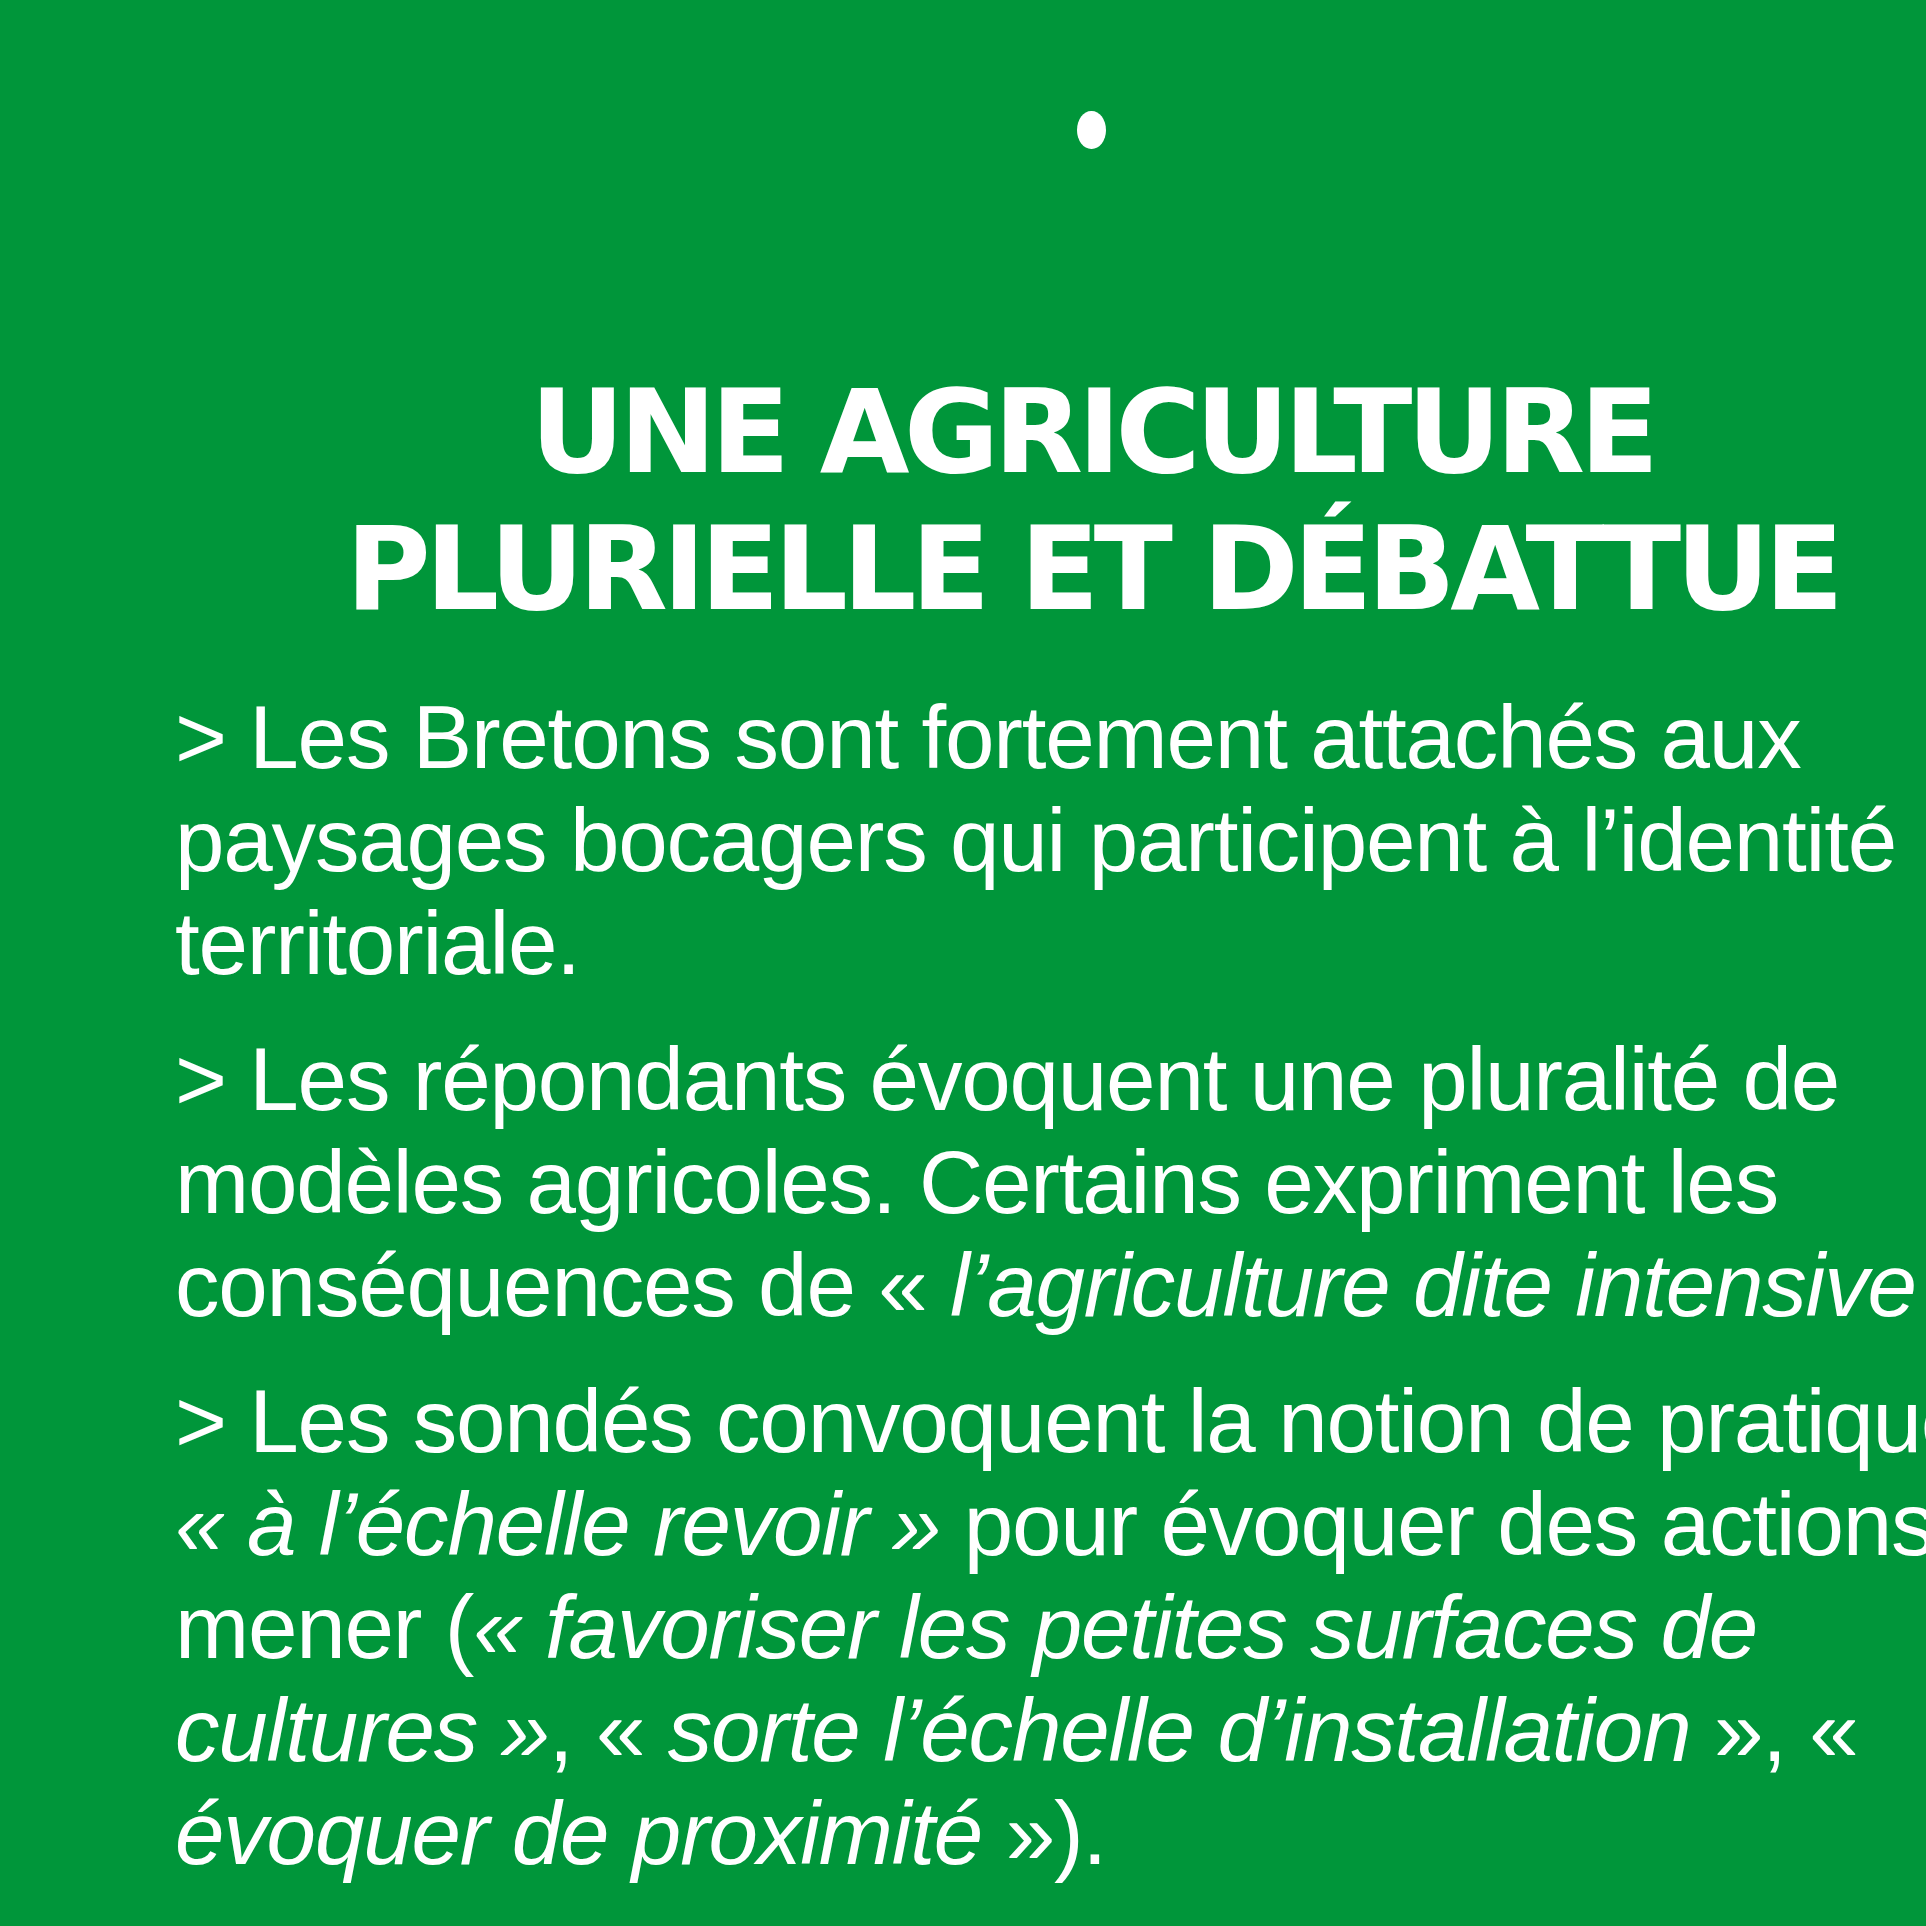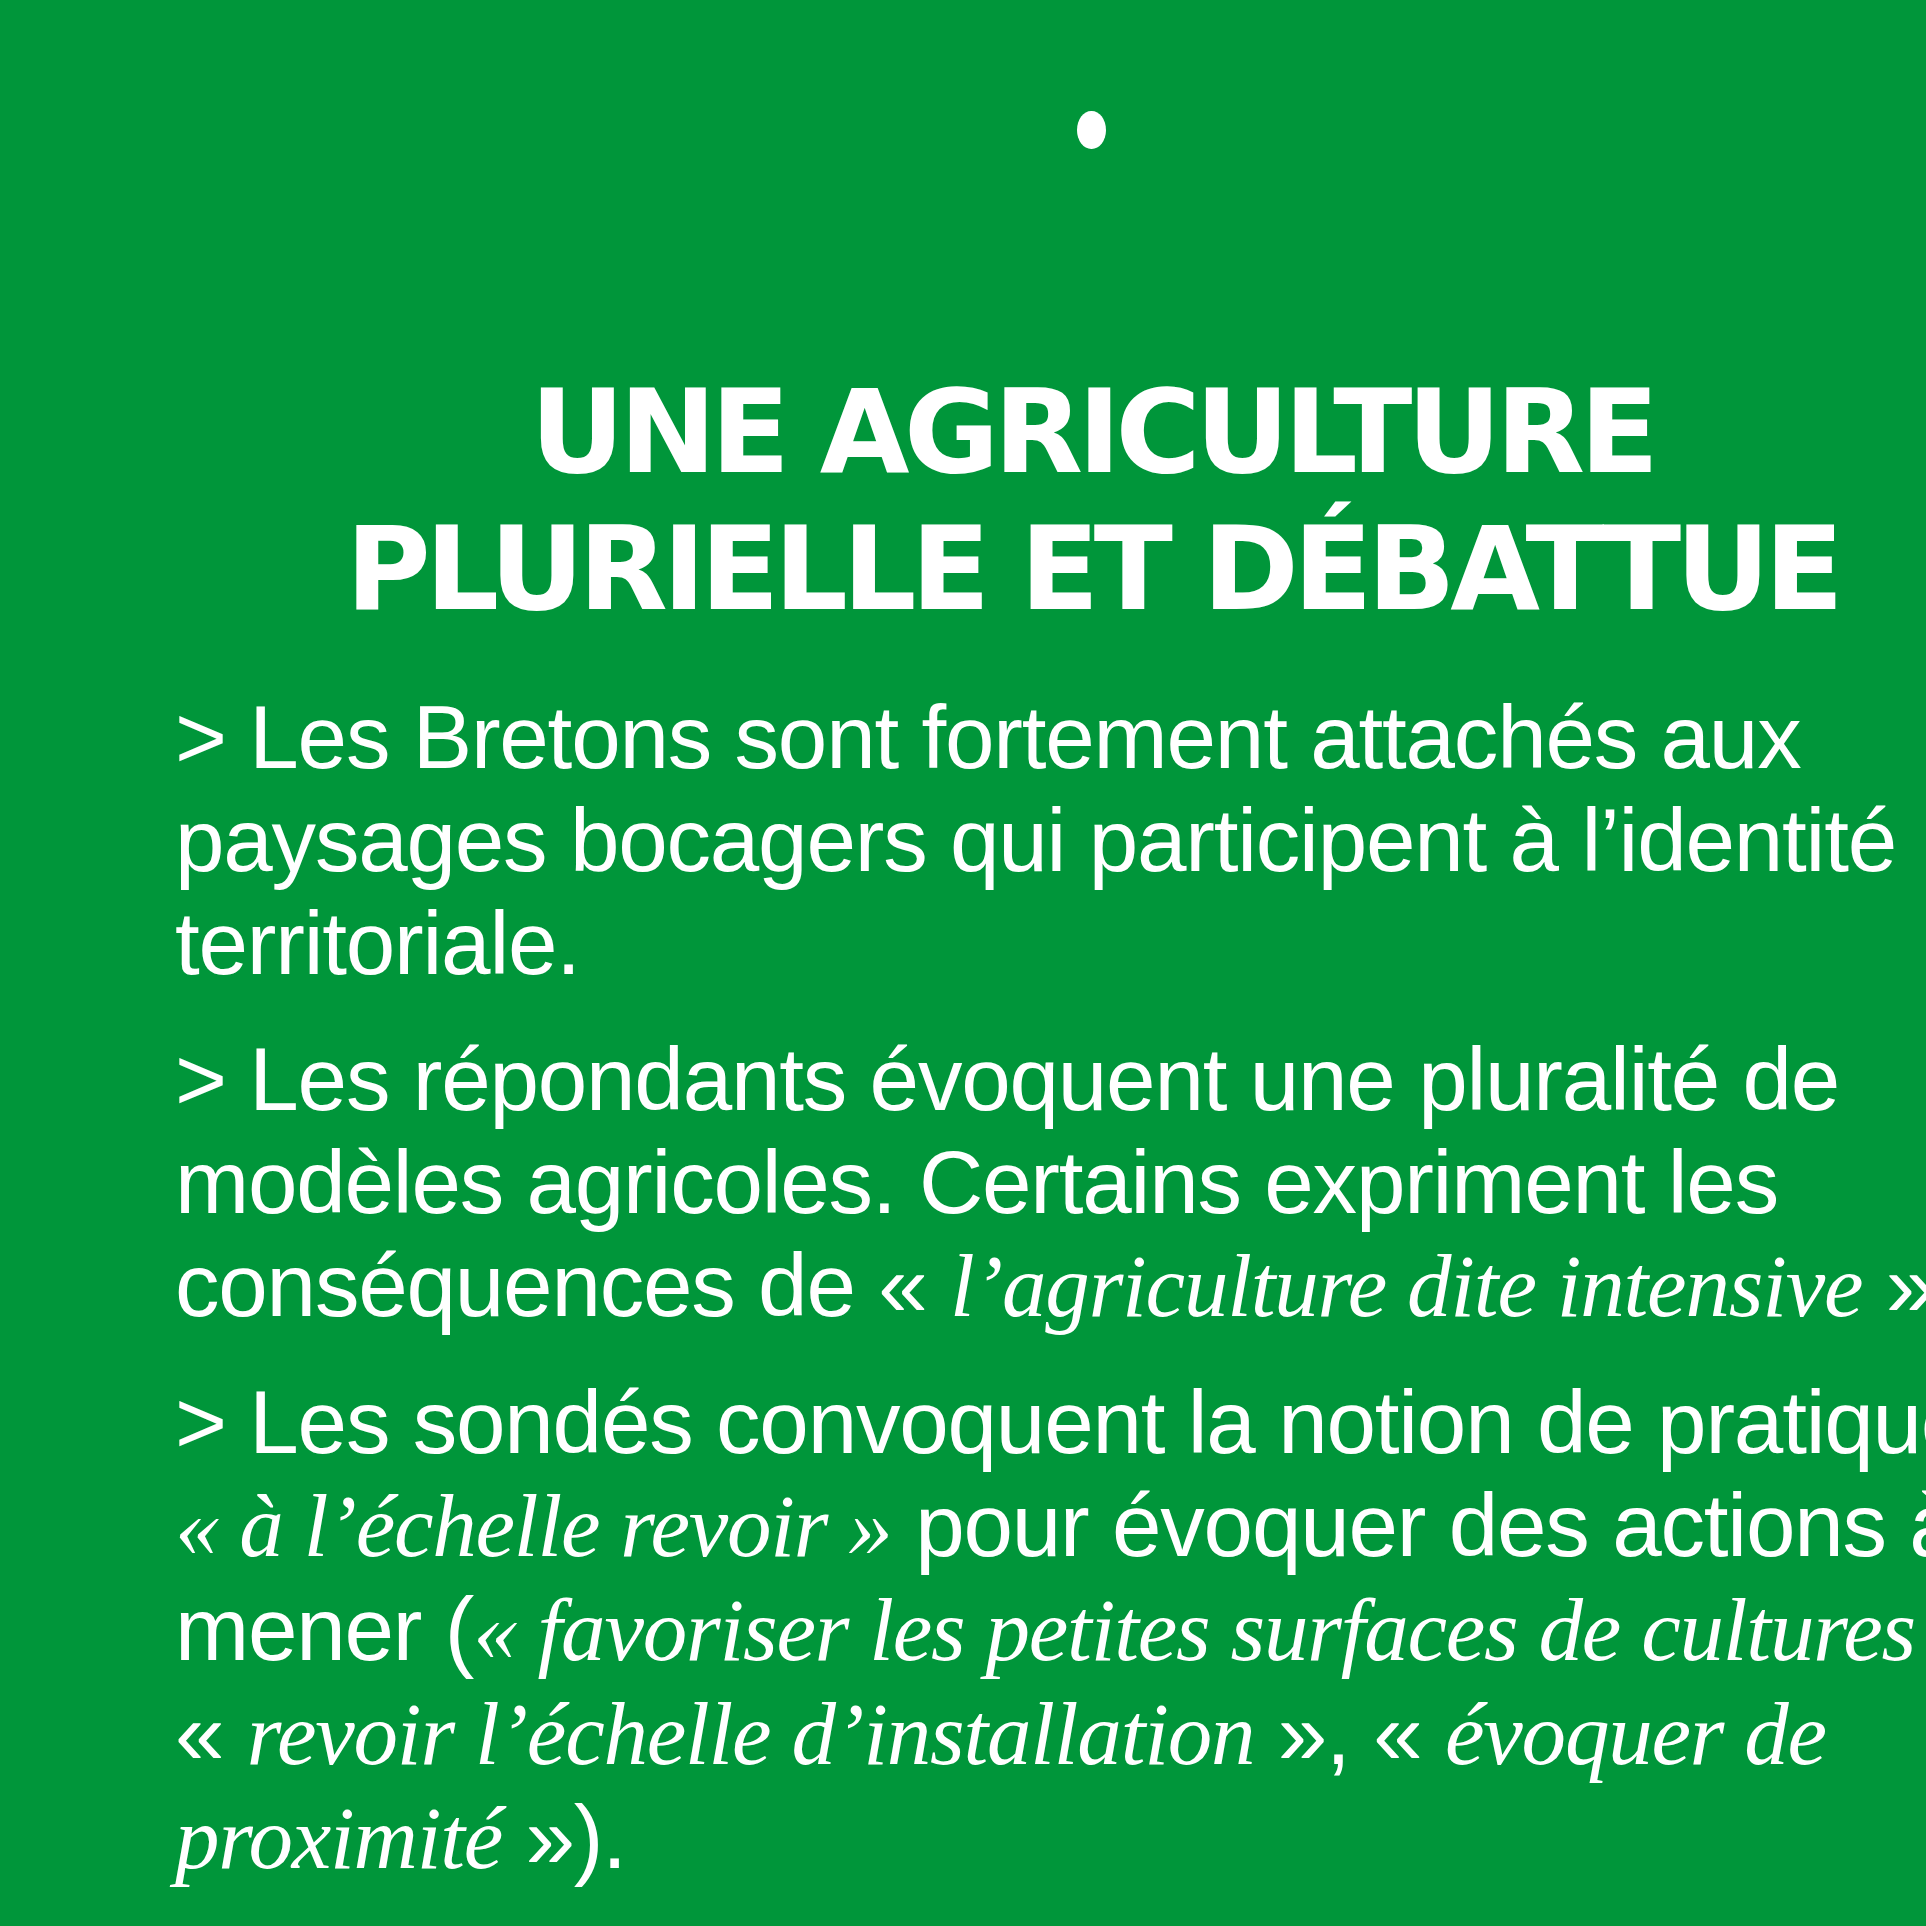--- a/index.html
+++ b/index.html
@@ -48,40 +48,39 @@
       font-family: "Liberation Sans", sans-serif;
       font-size: 89px;
       line-height: 103px;
       letter-spacing: -1.2px;
     }
     .para {
       margin: 0 0 33px 0;
     }
     .para em {
       font-style: italic;
-      font-family: Liberation Serif, serif;
     }
   </style>
 </head>
 <body>
 
 <div class="dot"></div>
 
 <h1 class="title">
   <span class="line">UNE AGRICULTURE</span>
   <span class="line">PLURIELLE ET DÉBATTUE</span>
 </h1>
 
 <div class="content">
   <p class="para">
     <span>&gt; Les Bretons sont fortement attachés aux paysages bocagers qui participent à l’identité territoriale.</span>
   </p>
   <p class="para">
     <span>&gt; Les répondants évoquent une pluralité de modèles agricoles. Certains expriment les conséquences de « </span><em>l’agriculture dite intensive</em><span> ».</span>
   </p>
   <p class="para">
-    <span>&gt; Les sondés convoquent la notion de pratiques </span><em>« à l’échelle revoir »</em><span> pour évoquer des actions à mener (</span><em>« favoriser les petites surfaces de cultures »</em><span>, «  </span><em>revoir l’échelle d’installation</em><span> », « </span><em>évoquer de proximité</em><span> »).</span>
+    <span>&gt; Les sondés convoquent la notion de pratiques </span><em>« à l’échelle revoir »</em><span> pour évoquer des actions à mener (</span><em>« favoriser les petites surfaces de cultures »</em><span>, «  </span><em>sorte l’échelle d’installation</em><span> », « </span><em>évoquer de proximité</em><span> »).</span>
   </p>
   <p class="para">
     <span>&gt; Les répondants abordent facilement ce qui est une agriculture de niche comme une sorte d’idéal (</span>
   </p>
 </div>
 
 
 </body></html>

